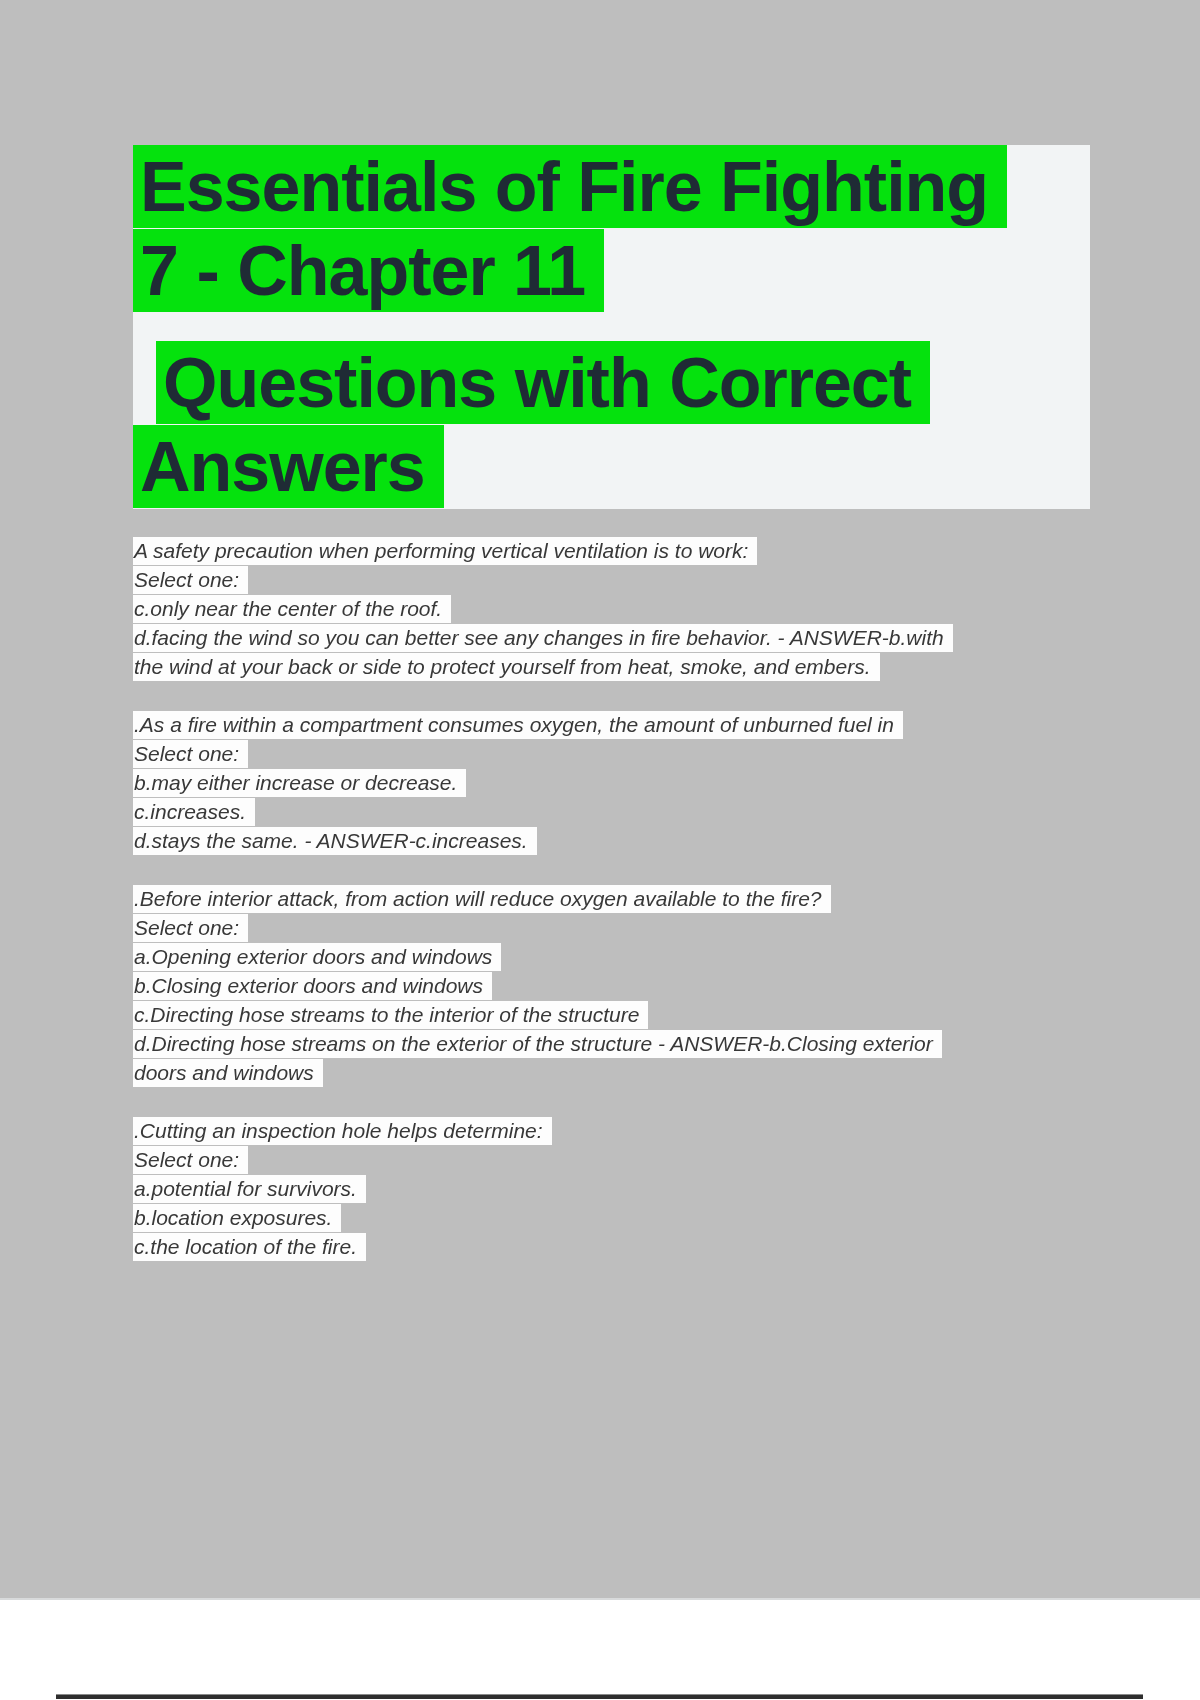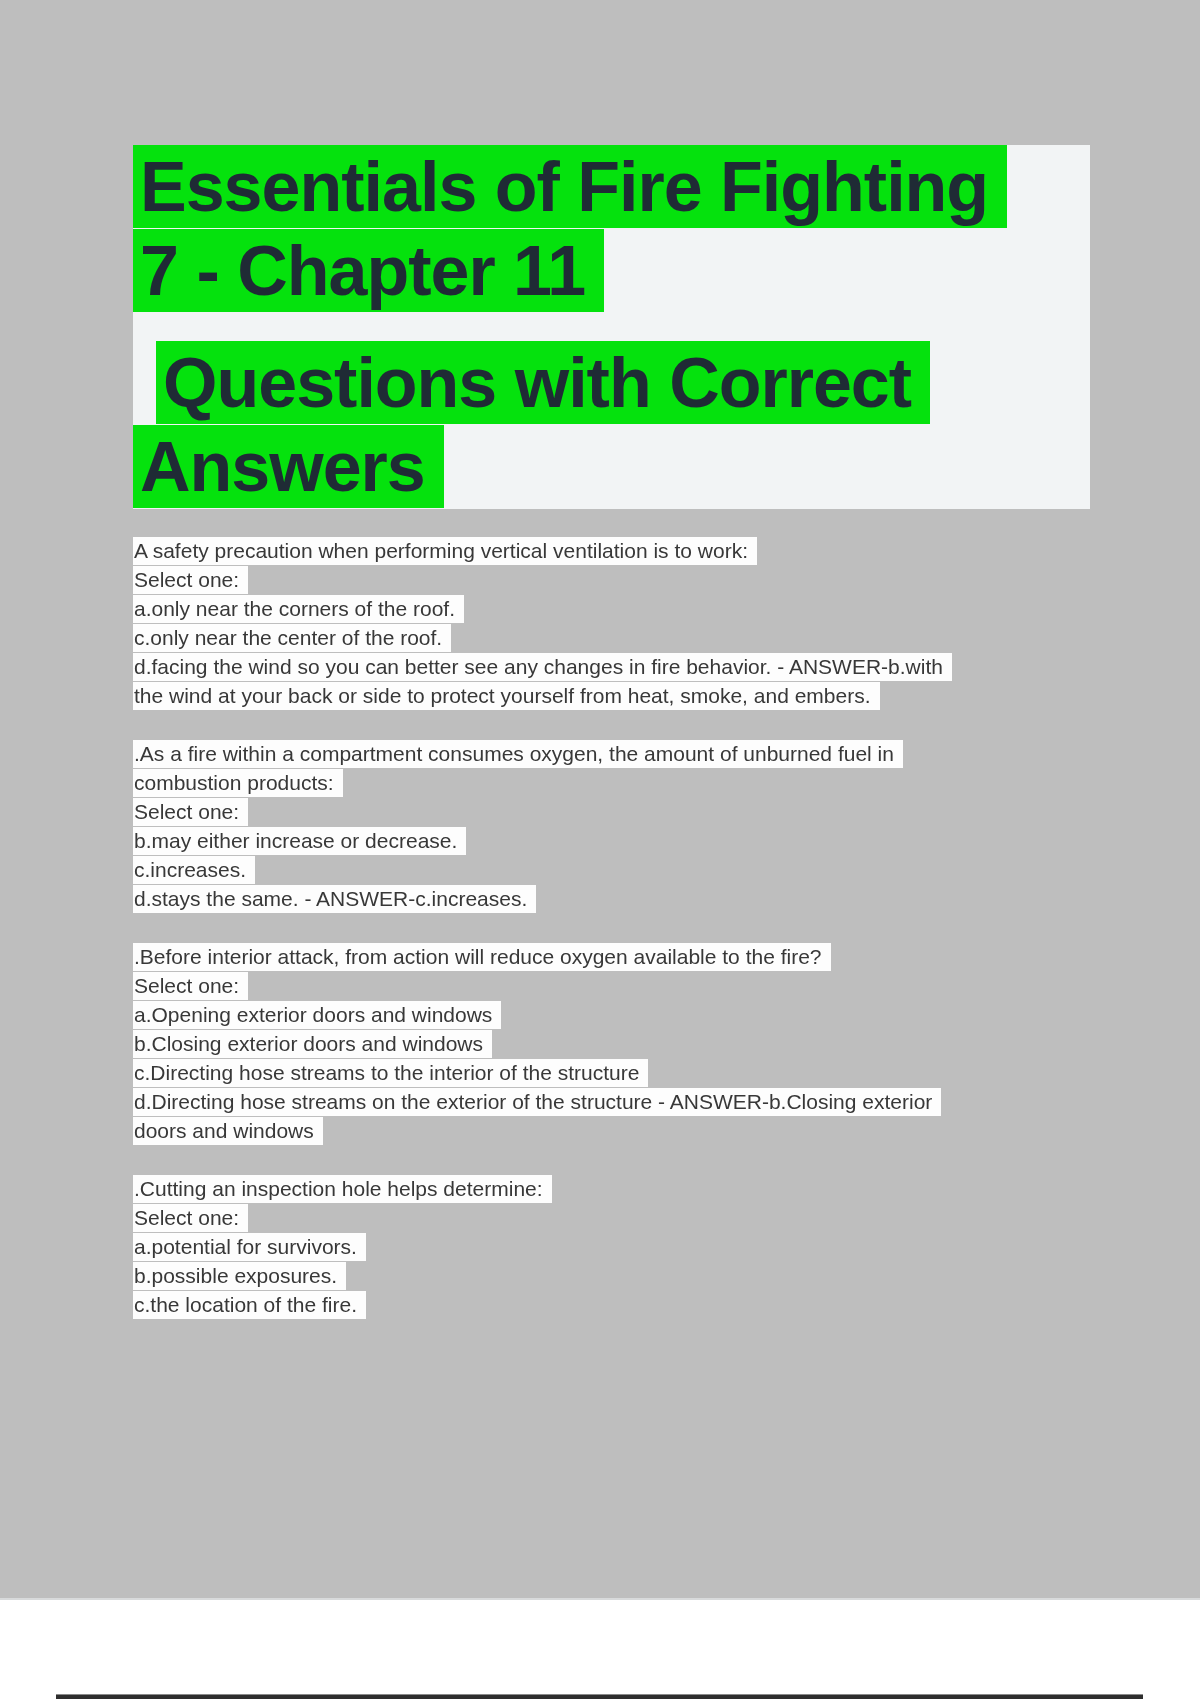--- a/index.html
+++ b/index.html
@@ -19,21 +19,21 @@
   .title-row { height:84px; line-height:84px; white-space:nowrap; }
   .title-row.gap-above { margin-top:28px;padding-left:23px; }
   .title-hl {
     display:inline-block; height:83px; line-height:84px;
     background:#05e20d;
     padding:0 19px 0 7px;
     font-weight:bold; font-size:70px; color:#1f2b35;
     letter-spacing:-1px;
   }
   
-  .qa-block { position:absolute; left:133px; top:536px; width:1000px; }
+  .qa-block { position:absolute; left:133px; top:536px; width:1000px;font-style:italic; }
   .para { margin-bottom:29px; }
   .qline {
     height:29px; line-height:29px; white-space:nowrap;
     font-size:21px; color:#383838;
   }
   .qline span {
     background:#fdfdfd;
     padding:2px 9px 3px 1px;
   }
   
@@ -64,50 +64,48 @@
     <div class="title-row">
       <span class="title-hl">Answers</span>
     </div>
   </div>
 
   <div class="qa-block">
 
     <div class="para">
       <div class="qline"><span>A safety precaution when performing vertical ventilation is to work:</span></div>
       <div class="qline"><span>Select one:</span></div>
-      <div class="qline"><span>a.only near the corners of the roof.</span></div>
       <div class="qline"><span>c.only near the center of the roof.</span></div>
       <div class="qline"><span>d.facing the wind so you can better see any changes in fire behavior. - ANSWER-b.with</span></div>
       <div class="qline"><span>the wind at your back or side to protect yourself from heat, smoke, and embers.</span></div>
     </div>
 
     <div class="para">
       <div class="qline"><span>.As a fire within a compartment consumes oxygen, the amount of unburned fuel in</span></div>
-      <div class="qline"><span>combustion products:</span></div>
       <div class="qline"><span>Select one:</span></div>
       <div class="qline"><span>b.may either increase or decrease.</span></div>
       <div class="qline"><span>c.increases.</span></div>
       <div class="qline"><span>d.stays the same. - ANSWER-c.increases.</span></div>
     </div>
 
     <div class="para">
       <div class="qline"><span>.Before interior attack, from action will reduce oxygen available to the fire?</span></div>
       <div class="qline"><span>Select one:</span></div>
       <div class="qline"><span>a.Opening exterior doors and windows</span></div>
       <div class="qline"><span>b.Closing exterior doors and windows</span></div>
       <div class="qline"><span>c.Directing hose streams to the interior of the structure</span></div>
       <div class="qline"><span>d.Directing hose streams on the exterior of the structure - ANSWER-b.Closing exterior</span></div>
       <div class="qline"><span>doors and windows</span></div>
     </div>
 
     <div class="para">
       <div class="qline"><span>.Cutting an inspection hole helps determine:</span></div>
       <div class="qline"><span>Select one:</span></div>
       <div class="qline"><span>a.potential for survivors.</span></div>
-      <div class="qline"><span>b.possible exposures.</span></div>
+      <div class="qline"><span>b.location exposures.</span></div>
       <div class="qline"><span>c.the location of the fire.</span></div>
     </div>
 
 
   </div>
 
   <div class="page-bottom"></div>
   <div class="next-page-edge"></div>
 
 </div>

